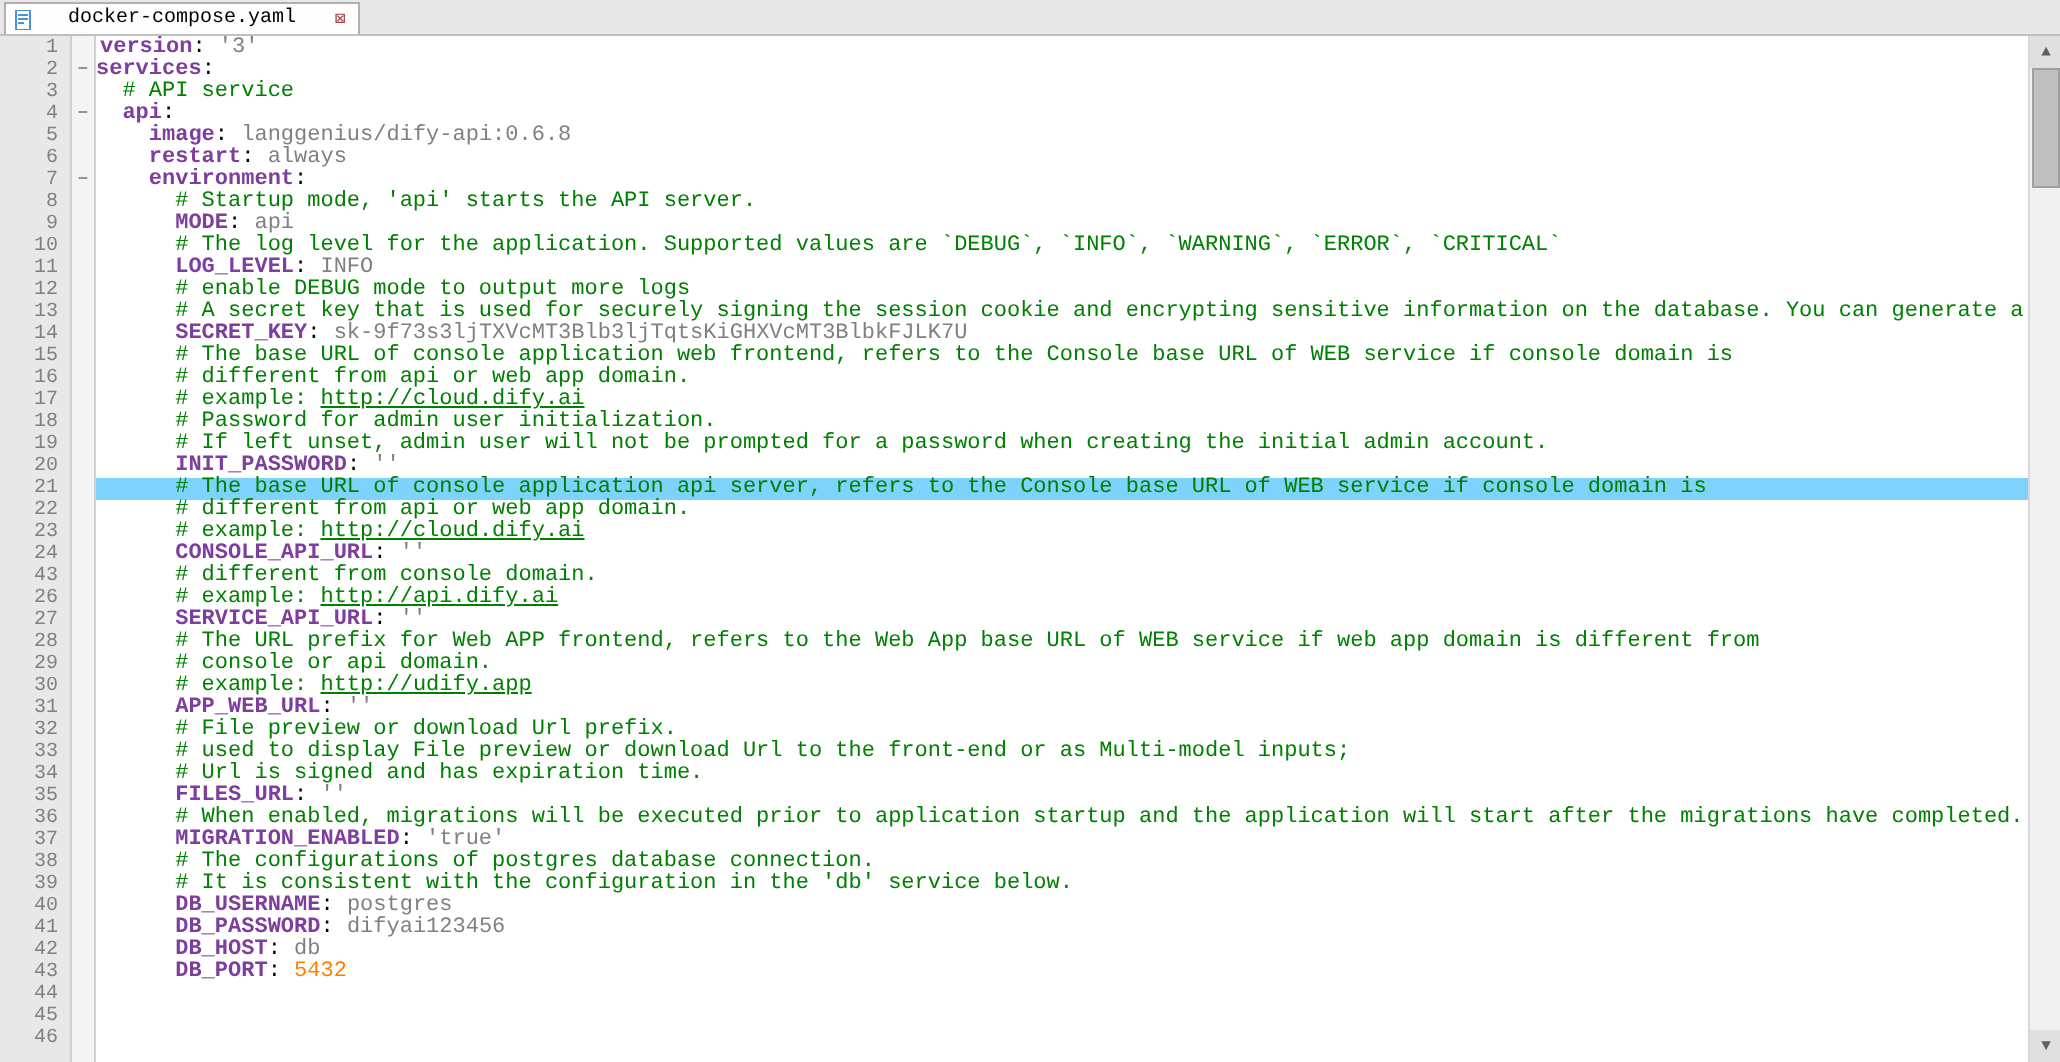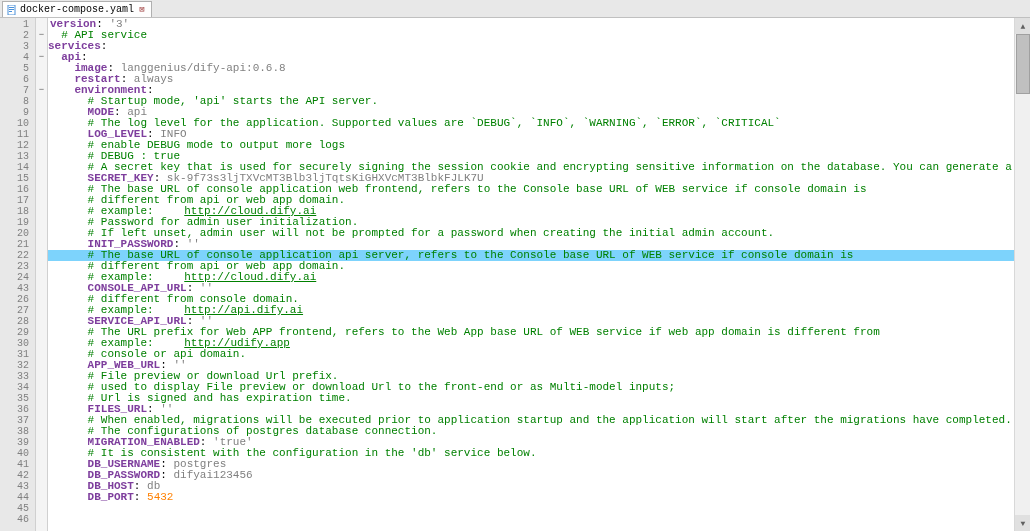--- a/index.html
+++ b/index.html
@@ -19,21 +19,21 @@
     align-items: flex-end;
     padding-left: 2px;
   }
   .tab {
     background: #fefefe;
     border: 1px solid #b0b0b0;
     border-bottom: none;
     padding: 1px 4px 1px 4px;
     display: flex;
     align-items: center;
-    gap: 3px;
+    gap: 17px;
     font-size: 10px;
     height: 16px;
     cursor: pointer;
   }
   .tab-icon {
     width: 10px; height: 10px;
     display: inline-flex;
     align-items: center;
     justify-content: center;
   }
@@ -121,21 +121,21 @@
     white-space: pre;
     padding-left: 2px;
     font-size: 11px;
   }
   .hl { background: #7dd3fc; }
   .red-bar { border-left: 2px solid #d04040; margin-left: -2px; padding-left: 0; }
   .key { color: #7e3e9d; font-weight: bold; }
   .val { color: #808080; }
   .cmt { color: #008000; }
   .num { color: #ff8000; }
-  .url { color: #008000; text-decoration: underline; margin-left: 24px; }
+  .url { color: #008000; text-decoration: underline; }
 </style>
 </head>
 <body>
 
 <div class="tab-bar">
   <div class="tab">
     <span class="tab-icon">
       <svg width="10" height="10" viewBox="0 0 10 10">
           <rect x="1" y="0" width="7" height="10" fill="#fff" stroke="#4a90d9" stroke-width="1"></rect>
           <rect x="2" y="2" width="5" height="1" fill="#4a90d9"></rect>
@@ -240,58 +240,57 @@
       <div class="fold"></div>
       <div class="fold"></div>
       <div class="fold"></div>
       <div class="fold"></div>
       <div class="fold"></div>
       <div class="fold"></div>
       <div class="fold"></div>
     </div>
   <div class="content" id="content">
     <div class="code-line "><span class="key">version</span>: <span class="val">'3'</span></div>
+      <div class="code-line red-bar"><span class="key">services</span>:</div>
       <div class="code-line red-bar">  <span class="cmt"># API service</span></div>
-      <div class="code-line red-bar"><span class="key">services</span>:</div>
       <div class="code-line red-bar">  <span class="key">api</span>:</div>
       <div class="code-line red-bar">    <span class="key">image</span>: <span class="val">langgenius/dify-api:0.6.8</span></div>
       <div class="code-line red-bar">    <span class="key">restart</span>: <span class="val">always</span></div>
       <div class="code-line red-bar">    <span class="key">environment</span>:</div>
       <div class="code-line red-bar">      <span class="cmt"># Startup mode, 'api' starts the API server.</span></div>
       <div class="code-line red-bar">      <span class="key">MODE</span>: <span class="val">api</span></div>
       <div class="code-line red-bar">      <span class="cmt"># The log level for the application. Supported values are `DEBUG`, `INFO`, `WARNING`, `ERROR`, `CRITICAL`</span></div>
       <div class="code-line red-bar">      <span class="key">LOG_LEVEL</span>: <span class="val">INFO</span></div>
       <div class="code-line red-bar">      <span class="cmt"># enable DEBUG mode to output more logs</span></div>
-      <div class="code-line red-bar">      <span class="cmt"># DEBUG : true</span></div>
       <div class="code-line red-bar">      <span class="cmt"># A secret key that is used for securely signing the session cookie and encrypting sensitive information on the database. You can generate a strong key using `openssl ra</span></div>
       <div class="code-line red-bar">      <span class="key">SECRET_KEY</span>: <span class="val">sk-9f73s3ljTXVcMT3Blb3ljTqtsKiGHXVcMT3BlbkFJLK7U</span></div>
       <div class="code-line red-bar">      <span class="cmt"># The base URL of console application web frontend, refers to the Console base URL of WEB service if console domain is</span></div>
       <div class="code-line red-bar">      <span class="cmt"># different from api or web app domain.</span></div>
       <div class="code-line red-bar">      <span class="cmt"># example: </span><span class="url">http://cloud.dify.ai</span></div>
       <div class="code-line red-bar">      <span class="cmt"># Password for admin user initialization.</span></div>
       <div class="code-line red-bar">      <span class="cmt"># If left unset, admin user will not be prompted for a password when creating the initial admin account.</span></div>
       <div class="code-line red-bar">      <span class="key">INIT_PASSWORD</span>: <span class="val">''</span></div>
       <div class="code-line red-bar hl">      <span class="cmt"># The base URL of console application api server, refers to the Console base URL of WEB service if console domain is</span></div>
       <div class="code-line red-bar">      <span class="cmt"># different from api or web app domain.</span></div>
       <div class="code-line red-bar">      <span class="cmt"># example: </span><span class="url">http://cloud.dify.ai</span></div>
       <div class="code-line red-bar">      <span class="key">CONSOLE_API_URL</span>: <span class="val">''</span></div>
       <div class="code-line red-bar">      <span class="cmt"># different from console domain.</span></div>
       <div class="code-line red-bar">      <span class="cmt"># example: </span><span class="url">http://api.dify.ai</span></div>
       <div class="code-line red-bar">      <span class="key">SERVICE_API_URL</span>: <span class="val">''</span></div>
       <div class="code-line red-bar">      <span class="cmt"># The URL prefix for Web APP frontend, refers to the Web App base URL of WEB service if web app domain is different from</span></div>
+      <div class="code-line red-bar">      <span class="cmt"># console or api domain.</span></div>
       <div class="code-line red-bar">      <span class="cmt"># example: </span><span class="url">http://udify.app</span></div>
-      <div class="code-line red-bar">      <span class="cmt"># console or api domain.</span></div>
       <div class="code-line red-bar">      <span class="key">APP_WEB_URL</span>: <span class="val">''</span></div>
       <div class="code-line red-bar">      <span class="cmt"># File preview or download Url prefix.</span></div>
       <div class="code-line red-bar">      <span class="cmt"># used to display File preview or download Url to the front-end or as Multi-model inputs;</span></div>
       <div class="code-line red-bar">      <span class="cmt"># Url is signed and has expiration time.</span></div>
       <div class="code-line red-bar">      <span class="key">FILES_URL</span>: <span class="val">''</span></div>
       <div class="code-line red-bar">      <span class="cmt"># When enabled, migrations will be executed prior to application startup and the application will start after the migrations have completed.</span></div>
+      <div class="code-line red-bar">      <span class="key">MIGRATION_ENABLED</span>: <span class="val">'true'</span></div>
       <div class="code-line red-bar">      <span class="cmt"># The configurations of postgres database connection.</span></div>
-      <div class="code-line red-bar">      <span class="key">MIGRATION_ENABLED</span>: <span class="val">'true'</span></div>
       <div class="code-line red-bar">      <span class="cmt"># It is consistent with the configuration in the 'db' service below.</span></div>
       <div class="code-line red-bar">      <span class="key">DB_USERNAME</span>: <span class="val">postgres</span></div>
       <div class="code-line red-bar">      <span class="key">DB_PASSWORD</span>: <span class="val">difyai123456</span></div>
       <div class="code-line red-bar">      <span class="key">DB_HOST</span>: <span class="val">db</span></div>
       <div class="code-line red-bar">      <span class="key">DB_PORT</span>: <span class="num">5432</span></div>
       <div class="scrollbar">
       <div class="sb-btn">▲</div>
       <div class="sb-thumb"></div>
       <div style="flex:1"></div>
       <div class="sb-btn" style="position:absolute;bottom:0">▼</div>

